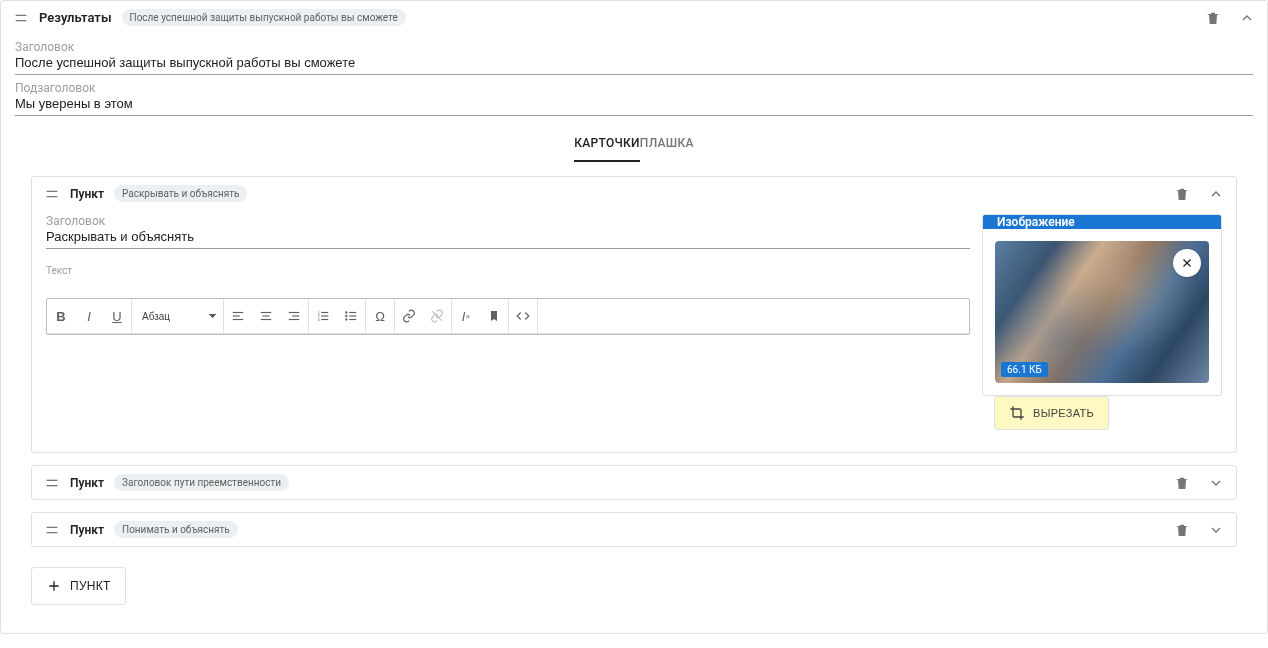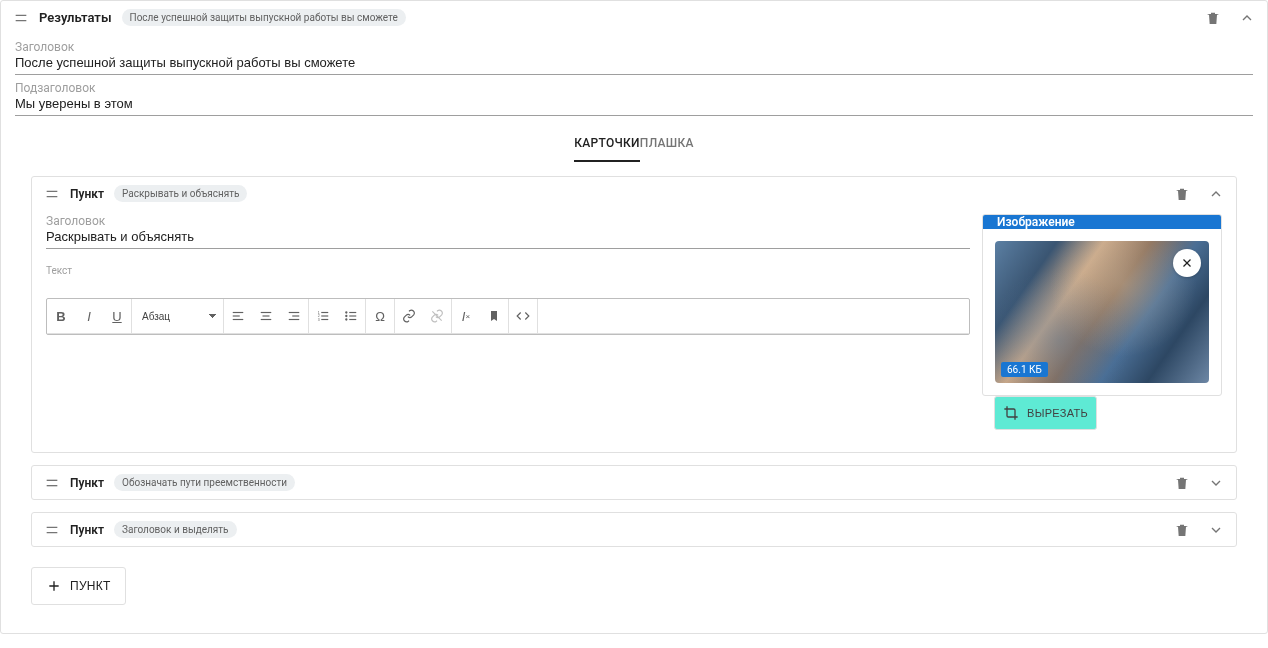--- a/index.html
+++ b/index.html
@@ -33,21 +33,21 @@
 .tb-sel{height:34px;border:none;border-right:1px solid #e0e0e0;padding:0 24px 0 10px;font-size:10px;color:#424242;background:#fff;appearance:none;min-width:92px;background-image:linear-gradient(45deg,transparent 50%,#616161 50%),linear-gradient(135deg,#616161 50%,transparent 50%);background-position:right 10px center,right 6px center;background-size:4px 4px,4px 4px;background-repeat:no-repeat}
 .rte-area{min-height:70px;padding:16px 14px;font-size:12px;color:#424242}
 .textlabel{font-size:10px;color:#9e9e9e;margin-bottom:22px}
 .imgpanel{width:240px;border:1px solid #e0e0e0;border-radius:3px;overflow:hidden;background:#fff;align-self:flex-start}
 .imgpanel-hdr{background:#1976d2;color:#fff;font-size:12px;font-weight:600;padding:0 14px}
 .imgpanel-body{padding:12px;position:relative}
 .thumb{position:relative;width:100%;height:142px;border-radius:4px;overflow:hidden;background:linear-gradient(125deg,#5b7fa3 0%,#3a5572 20%,#c9a889 35%,#8b6f5a 50%,#4a6e95 65%,#2d4763 80%,#6d87a5 100%)}
 .thumb::after{content:"";position:absolute;inset:0;background:radial-gradient(circle at 60% 30%,rgba(220,200,170,0.35) 0%,transparent 45%),radial-gradient(circle at 30% 70%,rgba(80,120,160,0.4) 0%,transparent 40%)}
 .thumb-close{position:absolute;top:8px;right:8px;width:28px;height:28px;border-radius:50%;background:#fff;border:none;display:flex;align-items:center;justify-content:center;cursor:pointer;box-shadow:0 1px 3px rgba(0,0,0,.2);z-index:2}
 .size-badge{position:absolute;bottom:6px;left:6px;background:#1976d2;color:#fff;font-size:10px;padding:2px 6px;border-radius:2px;z-index:2}
-.crop-btn{display:flex;align-items:center;gap:8px;border:1px solid #e0e0e0;background:#5eead4;border-radius:3px;padding:8px 8px;margin:0 12px 4px 12px;font-size:11px;font-weight:500;letter-spacing:.3px;cursor:pointer;color:#424242}
+.crop-btn{display:flex;align-items:center;gap:8px;border:1px solid #e0e0e0;background:#fef9c3;border-radius:3px;padding:8px 14px;margin:0 12px 4px 12px;font-size:11px;font-weight:500;letter-spacing:.3px;cursor:pointer;color:#424242}
 .addbtn{display:inline-flex;align-items:center;gap:8px;border:1px solid #e0e0e0;background:#fff;border-radius:3px;padding:10px 14px;font-size:12px;font-weight:500;letter-spacing:.3px;cursor:pointer;color:#212121;margin:8px 0 14px 16px}
 svg{display:block}
 .icon{width:16px;height:16px}
 .caret-open{transform:rotate(180deg)}
 </style>
 </head>
 <body>
 
 <div class="page">
   <div class="section">
@@ -248,21 +248,21 @@
 
         <div class="card">
           <div class="card-hdr">
             <span class="drag iconbtn">
                 <svg class="icon" viewBox="0 0 24 24" fill="none" stroke="currentColor" stroke-width="2">
                   <line x1="4" y1="8" x2="20" y2="8"></line>
                   <line x1="4" y1="16" x2="20" y2="16"></line>
                 </svg>
               </span>
             <span class="card-title">Пункт</span>
-            <span class="pill">Обозначать пути преемственности</span>
+            <span class="pill">Заголовок пути преемственности</span>
             <div class="hdr-actions">
               <button class="iconbtn">
                   <svg class="icon" viewBox="0 0 24 24" fill="currentColor">
                     <path d="M6 7h12l-1 14H7L6 7zm3-3h6v2H9V4zM4 6h16v1H4z"></path>
                   </svg>
                 </button>
               <button class="iconbtn">
                   <svg class="icon" viewBox="0 0 24 24" fill="none" stroke="currentColor" stroke-width="2">
                     <polyline points="6 9 12 15 18 9"></polyline>
                   </svg>
@@ -273,21 +273,21 @@
 
         <div class="card">
           <div class="card-hdr">
             <span class="drag iconbtn">
                 <svg class="icon" viewBox="0 0 24 24" fill="none" stroke="currentColor" stroke-width="2">
                   <line x1="4" y1="8" x2="20" y2="8"></line>
                   <line x1="4" y1="16" x2="20" y2="16"></line>
                 </svg>
               </span>
             <span class="card-title">Пункт</span>
-            <span class="pill">Заголовок и выделять</span>
+            <span class="pill">Понимать и объяснять</span>
             <div class="hdr-actions">
               <button class="iconbtn">
                   <svg class="icon" viewBox="0 0 24 24" fill="currentColor">
                     <path d="M6 7h12l-1 14H7L6 7zm3-3h6v2H9V4zM4 6h16v1H4z"></path>
                   </svg>
                 </button>
               <button class="iconbtn">
                   <svg class="icon" viewBox="0 0 24 24" fill="none" stroke="currentColor" stroke-width="2">
                     <polyline points="6 9 12 15 18 9"></polyline>
                   </svg>

